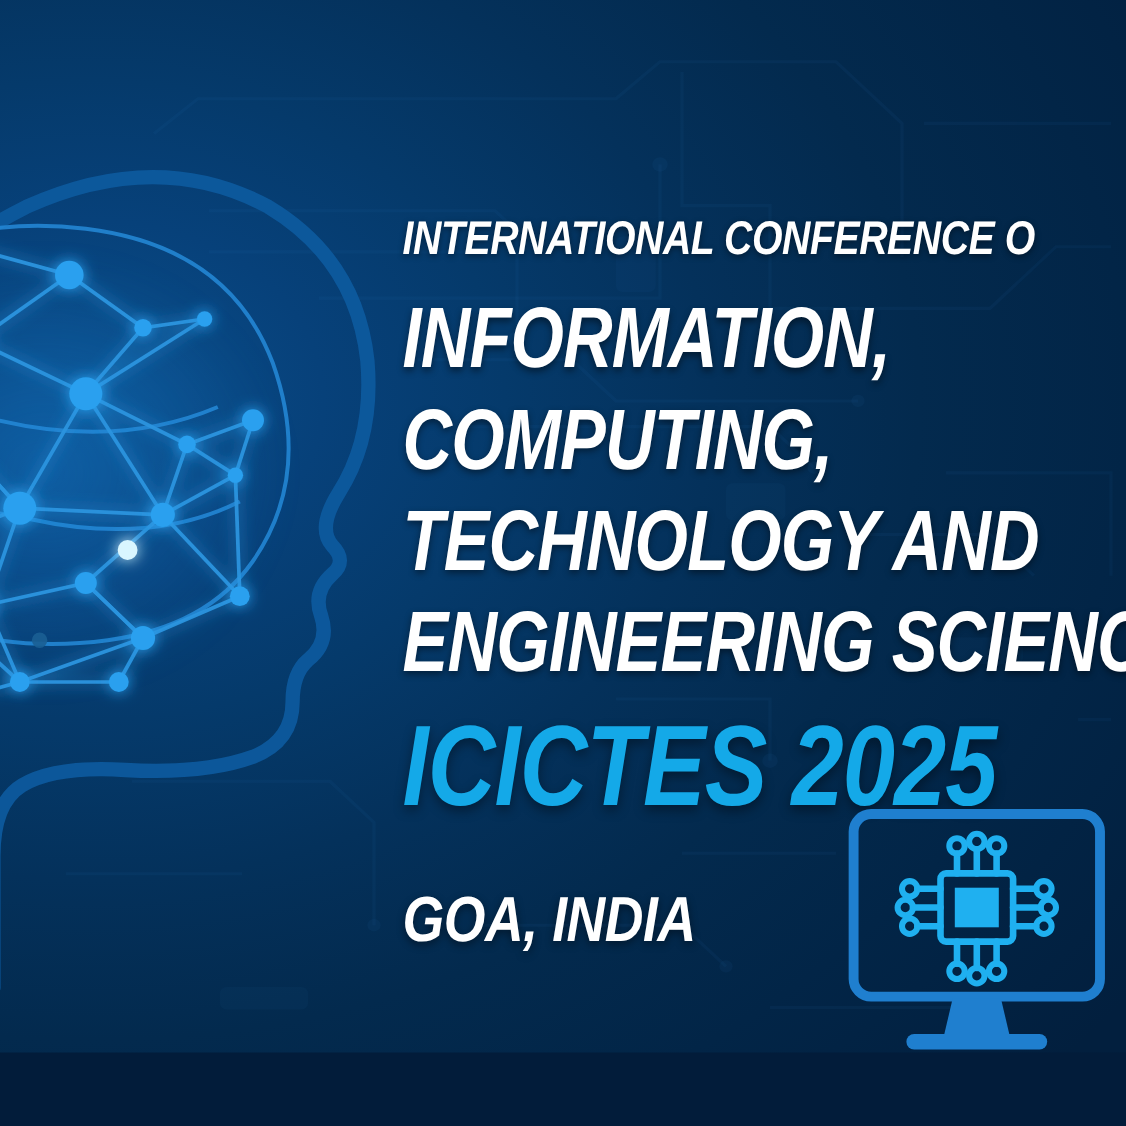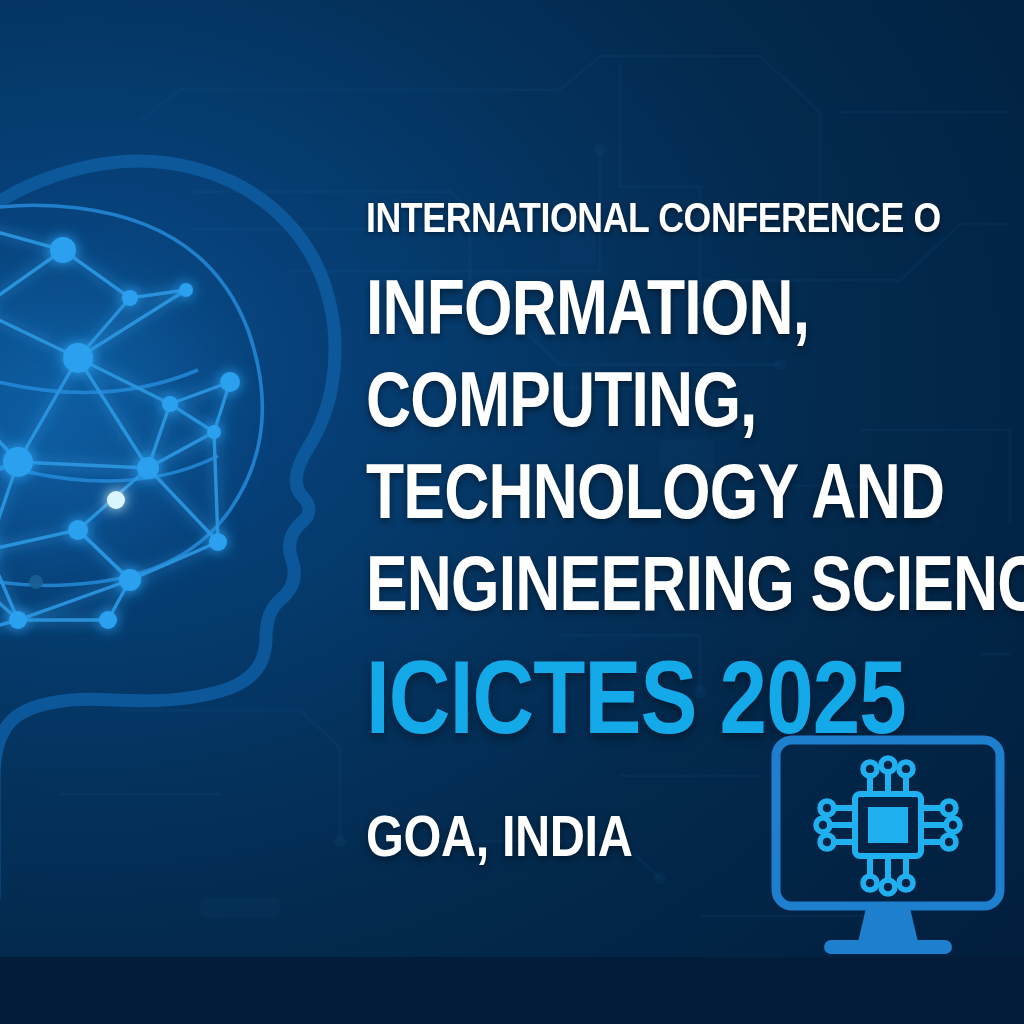--- a/index.html
+++ b/index.html
@@ -4,20 +4,21 @@
 <style>
   html,body{margin:0;padding:0;background:#021c3a;}
   *{box-sizing:border-box;}
   #stage{
     position:relative;
     width:1024px;height:957px;
     overflow:hidden;
     font-family:"Liberation Sans","DejaVu Sans",sans-serif;
     background:
       radial-gradient(115% 95% at 8% 38%, #0a4f8c 0%, #07417a 18%, #053a6b 32%, #04315b 48%, #032a4e 64%, #022547 80%, #021f3e 100%);
+    font-style: italic;
   }
 
   
   .circuit{position:absolute;inset:0;opacity:.40;pointer-events:none;}
   .circuit svg{width:100%;height:100%;display:block;}
 
   
   .head-outline{position:absolute;left:-186px;top:118px;width:580px;height:780px;pointer-events:none;}
   .head-outline svg{width:100%;height:100%;display:block;overflow:visible;}
 

